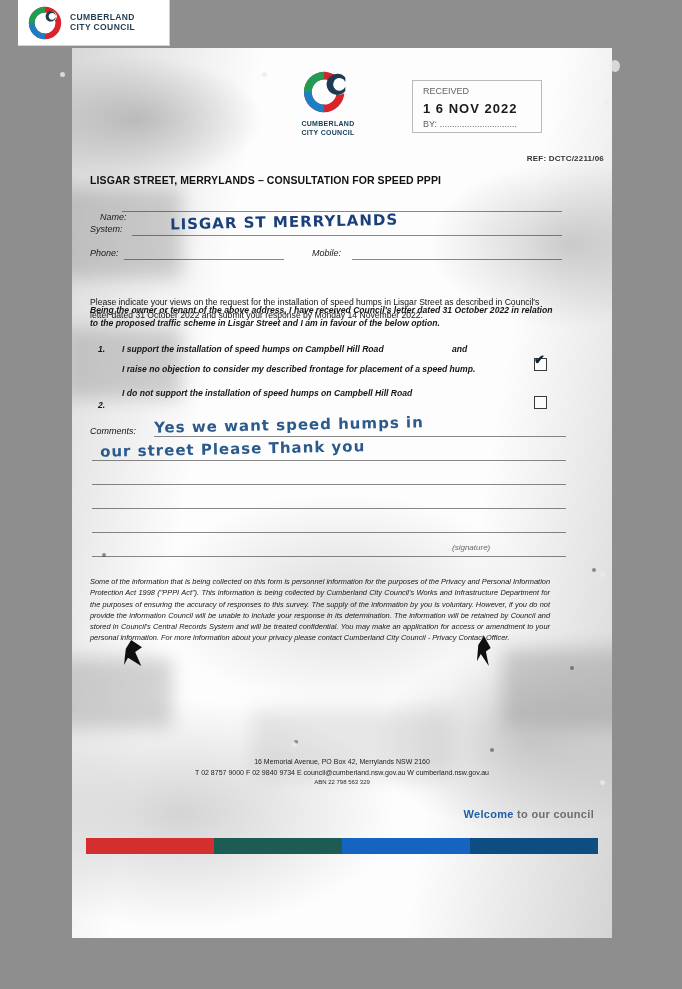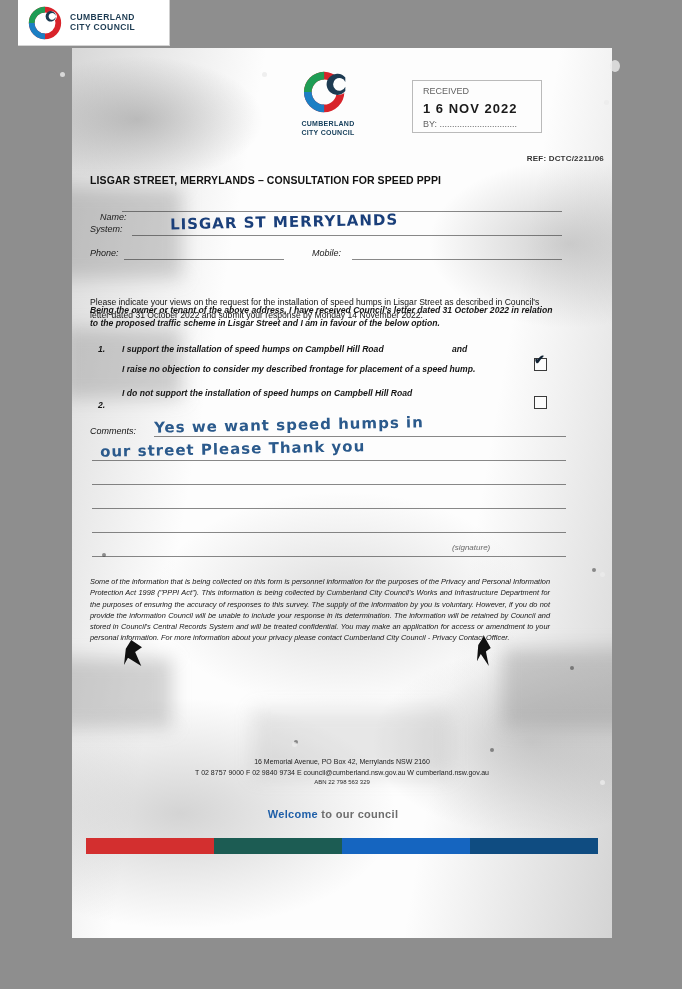--- a/index.html
+++ b/index.html
@@ -209,21 +209,21 @@
     text-align: center;
     font-size: 7px;
     color: #1d1d1d;
     line-height: 1.6;
   }
   .footer .abn { font-size: 6px; color: #2a2a2a; }
   .welcome {
     position: absolute;
     left: 0; right: 18px;
     top: 760px;
-    text-align: center;
+    text-align: right;
     font-size: 11px;
     font-weight: bold;
     color: #1f5fa8;
     letter-spacing: .3px;
   }
   .welcome .grey { color: #6d6d6d; }
 
   .colorbar {
     position: absolute;
     left: 14px; right: 14px;

